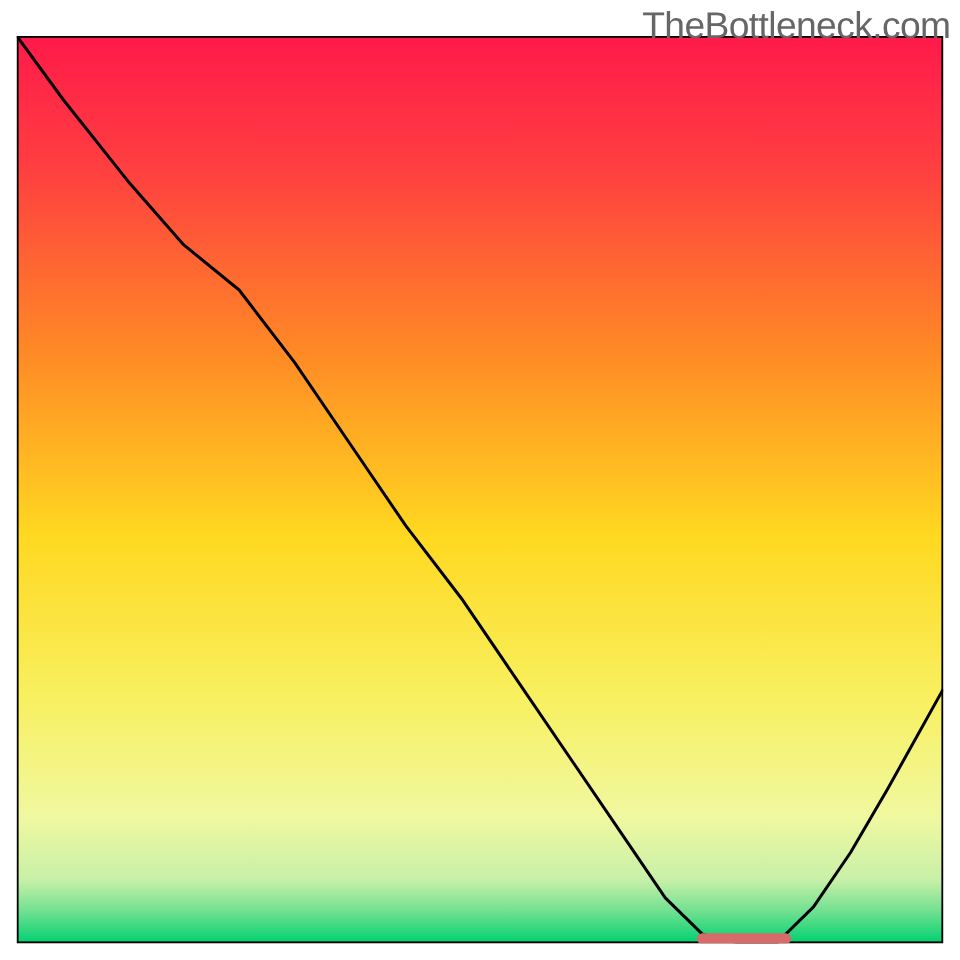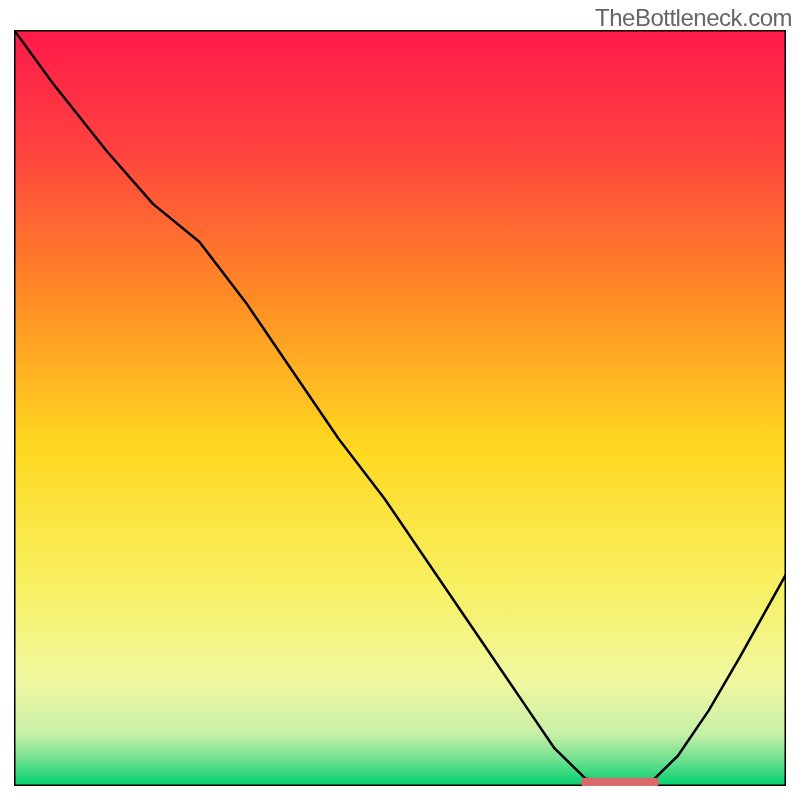--- a/index.html
+++ b/index.html
@@ -13,21 +13,21 @@
   .container {
     position: relative;
     width: 800px;
     height: 800px;
   }
   .watermark {
     position: absolute;
     top: 4px;
     right: 8px;
     color: #666666;
-    font-size: 24px;
+    font-size: 31px;
     font-weight: normal;
     z-index: 10;
     letter-spacing: -0.5px;
     text-align: center;
   }
   .plot {
     position: absolute;
     top: 30px;
     left: 14px;
     width: 772px;

